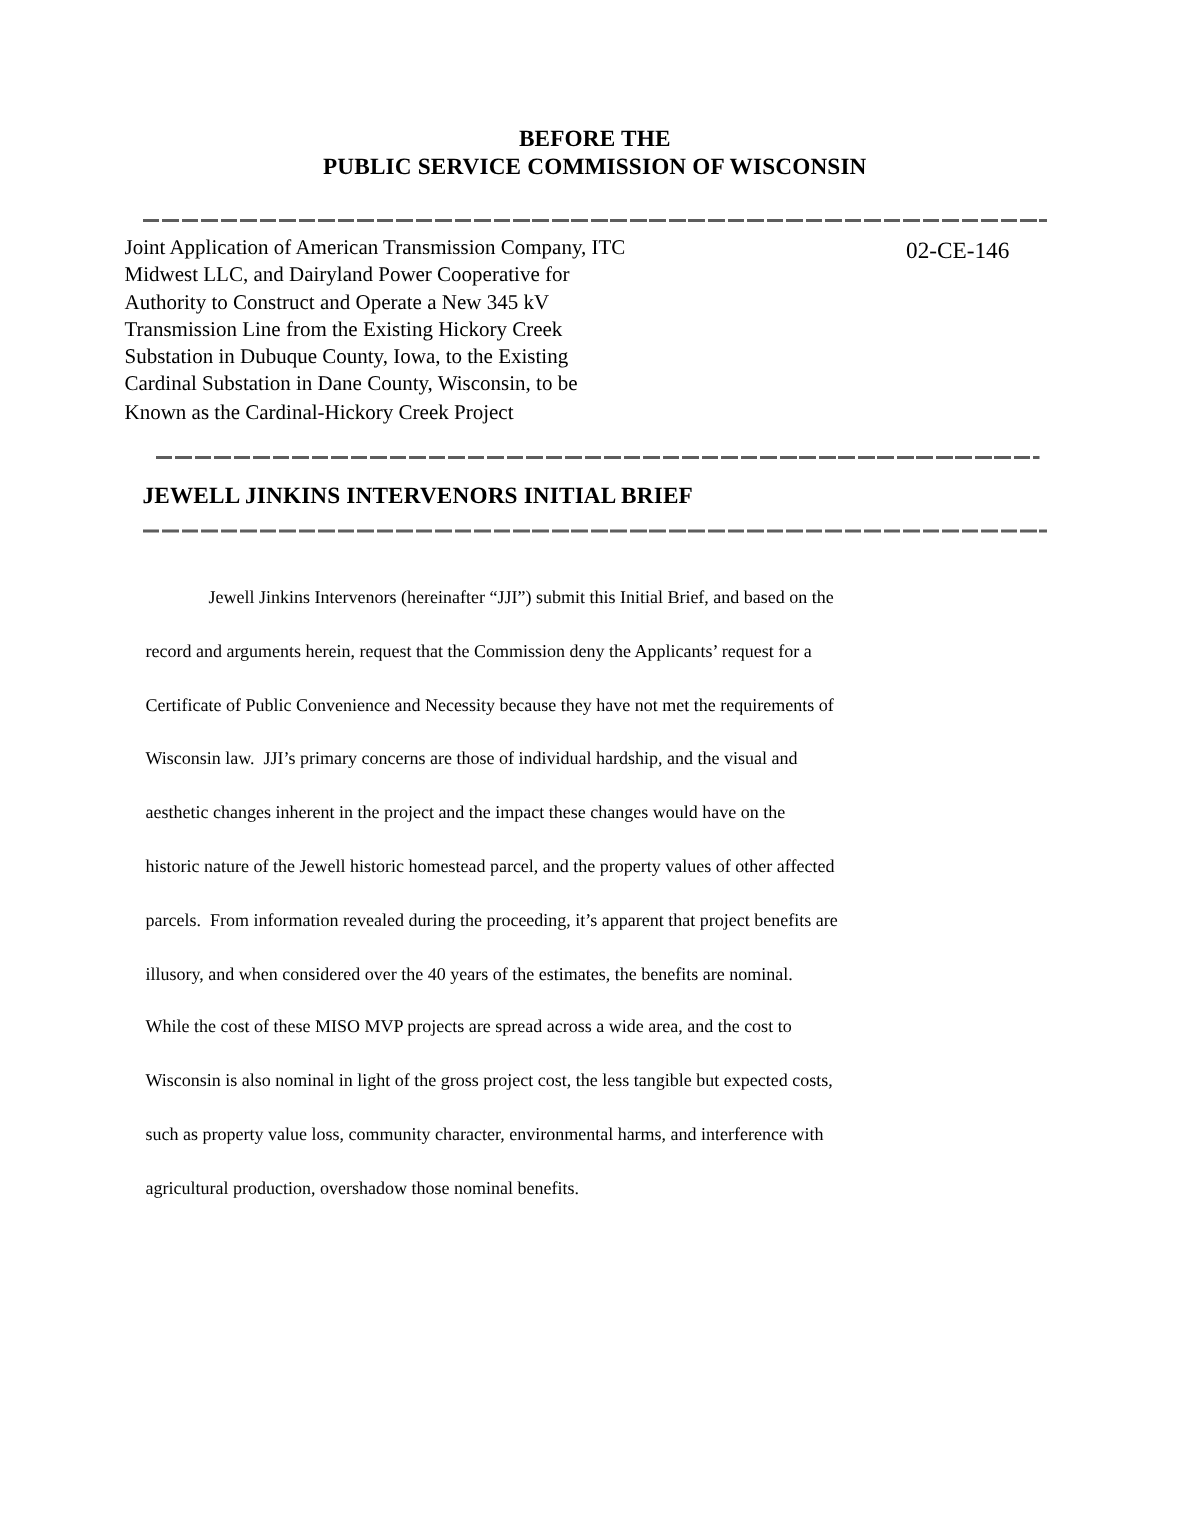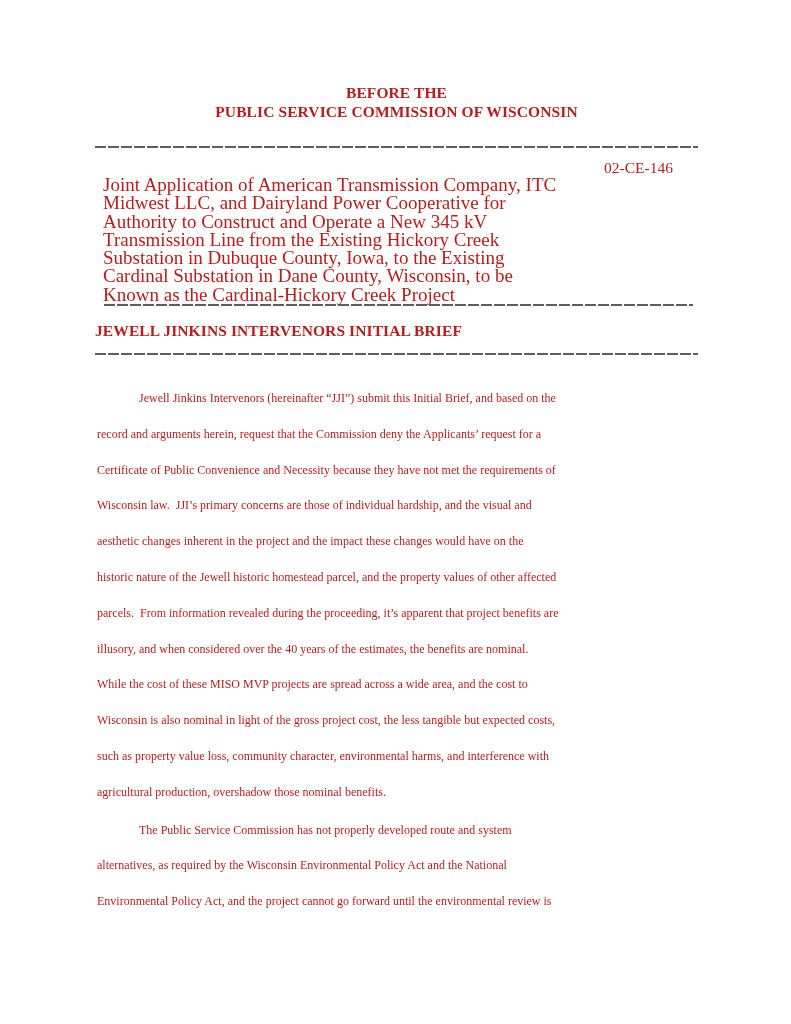--- a/index.html
+++ b/index.html
@@ -6,21 +6,21 @@
     margin: 0;
     padding: 0;
     background: #ffffff;
   }
   .page {
     position: relative;
     width: 791px;
     height: 1024px;
     background: #ffffff;
     font-family: "Liberation Serif", "DejaVu Serif", serif;
-    color: #b91c1c;
+    color: #000000;
     overflow: hidden;
   }
   .court-header {
     position: absolute;
     left: 95px;
     top: 83px;
     width: 603px;
     text-align: center;
     font-weight: bold;
     font-size: 15.5px;
@@ -33,27 +33,26 @@
     height: 2px;
     background: repeating-linear-gradient(to right,
       #5d5d5d 0px, #5d5d5d 11px,
       rgba(0,0,0,0) 11px, rgba(0,0,0,0) 13px);
   }
   .rule-top    { left: 95px;  top: 146px; width: 603px; }
   .rule-middle { left: 104px; top: 304px; width: 589px; }
   .rule-bottom { left: 95px;  top: 353px; width: 603px; }
   .caption {
     position: absolute;
-    left: 103px;
+    left: 83px;
     top: 157px;
     width: 470px;
-    font-size: 19px;
+    font-size: 14px;
     line-height: 18.3px;
     white-space: pre-line;
-    margin-top: 19px;
   }
   .docket {
     position: absolute;
     left: 604px;
     top: 159px;
     font-size: 15.5px;
     line-height: 18.3px;
   }
   .brief-title {
     position: absolute;
@@ -112,18 +111,15 @@
 Certificate of Public Convenience and Necessity because they have not met the requirements of
 Wisconsin law.  JJI’s primary concerns are those of individual hardship, and the visual and
 aesthetic changes inherent in the project and the impact these changes would have on the
 historic nature of the Jewell historic homestead parcel, and the property values of other affected
 parcels.  From information revealed during the proceeding, it’s apparent that project benefits are
 illusory, and when considered over the 40 years of the estimates, the benefits are nominal.
 While the cost of these MISO MVP projects are spread across a wide area, and the cost to
 Wisconsin is also nominal in light of the gross project cost, the less tangible but expected costs,
 such as property value loss, community character, environmental harms, and interference with
 agricultural production, overshadow those nominal benefits.</p>
-    <p class="para">The Public Service Commission has not properly developed route and system
-alternatives, as required by the Wisconsin Environmental Policy Act and the National
-Environmental Policy Act, and the project cannot go forward until the environmental review is</p>
   </div>
 
 </div>
 
 </body></html>

